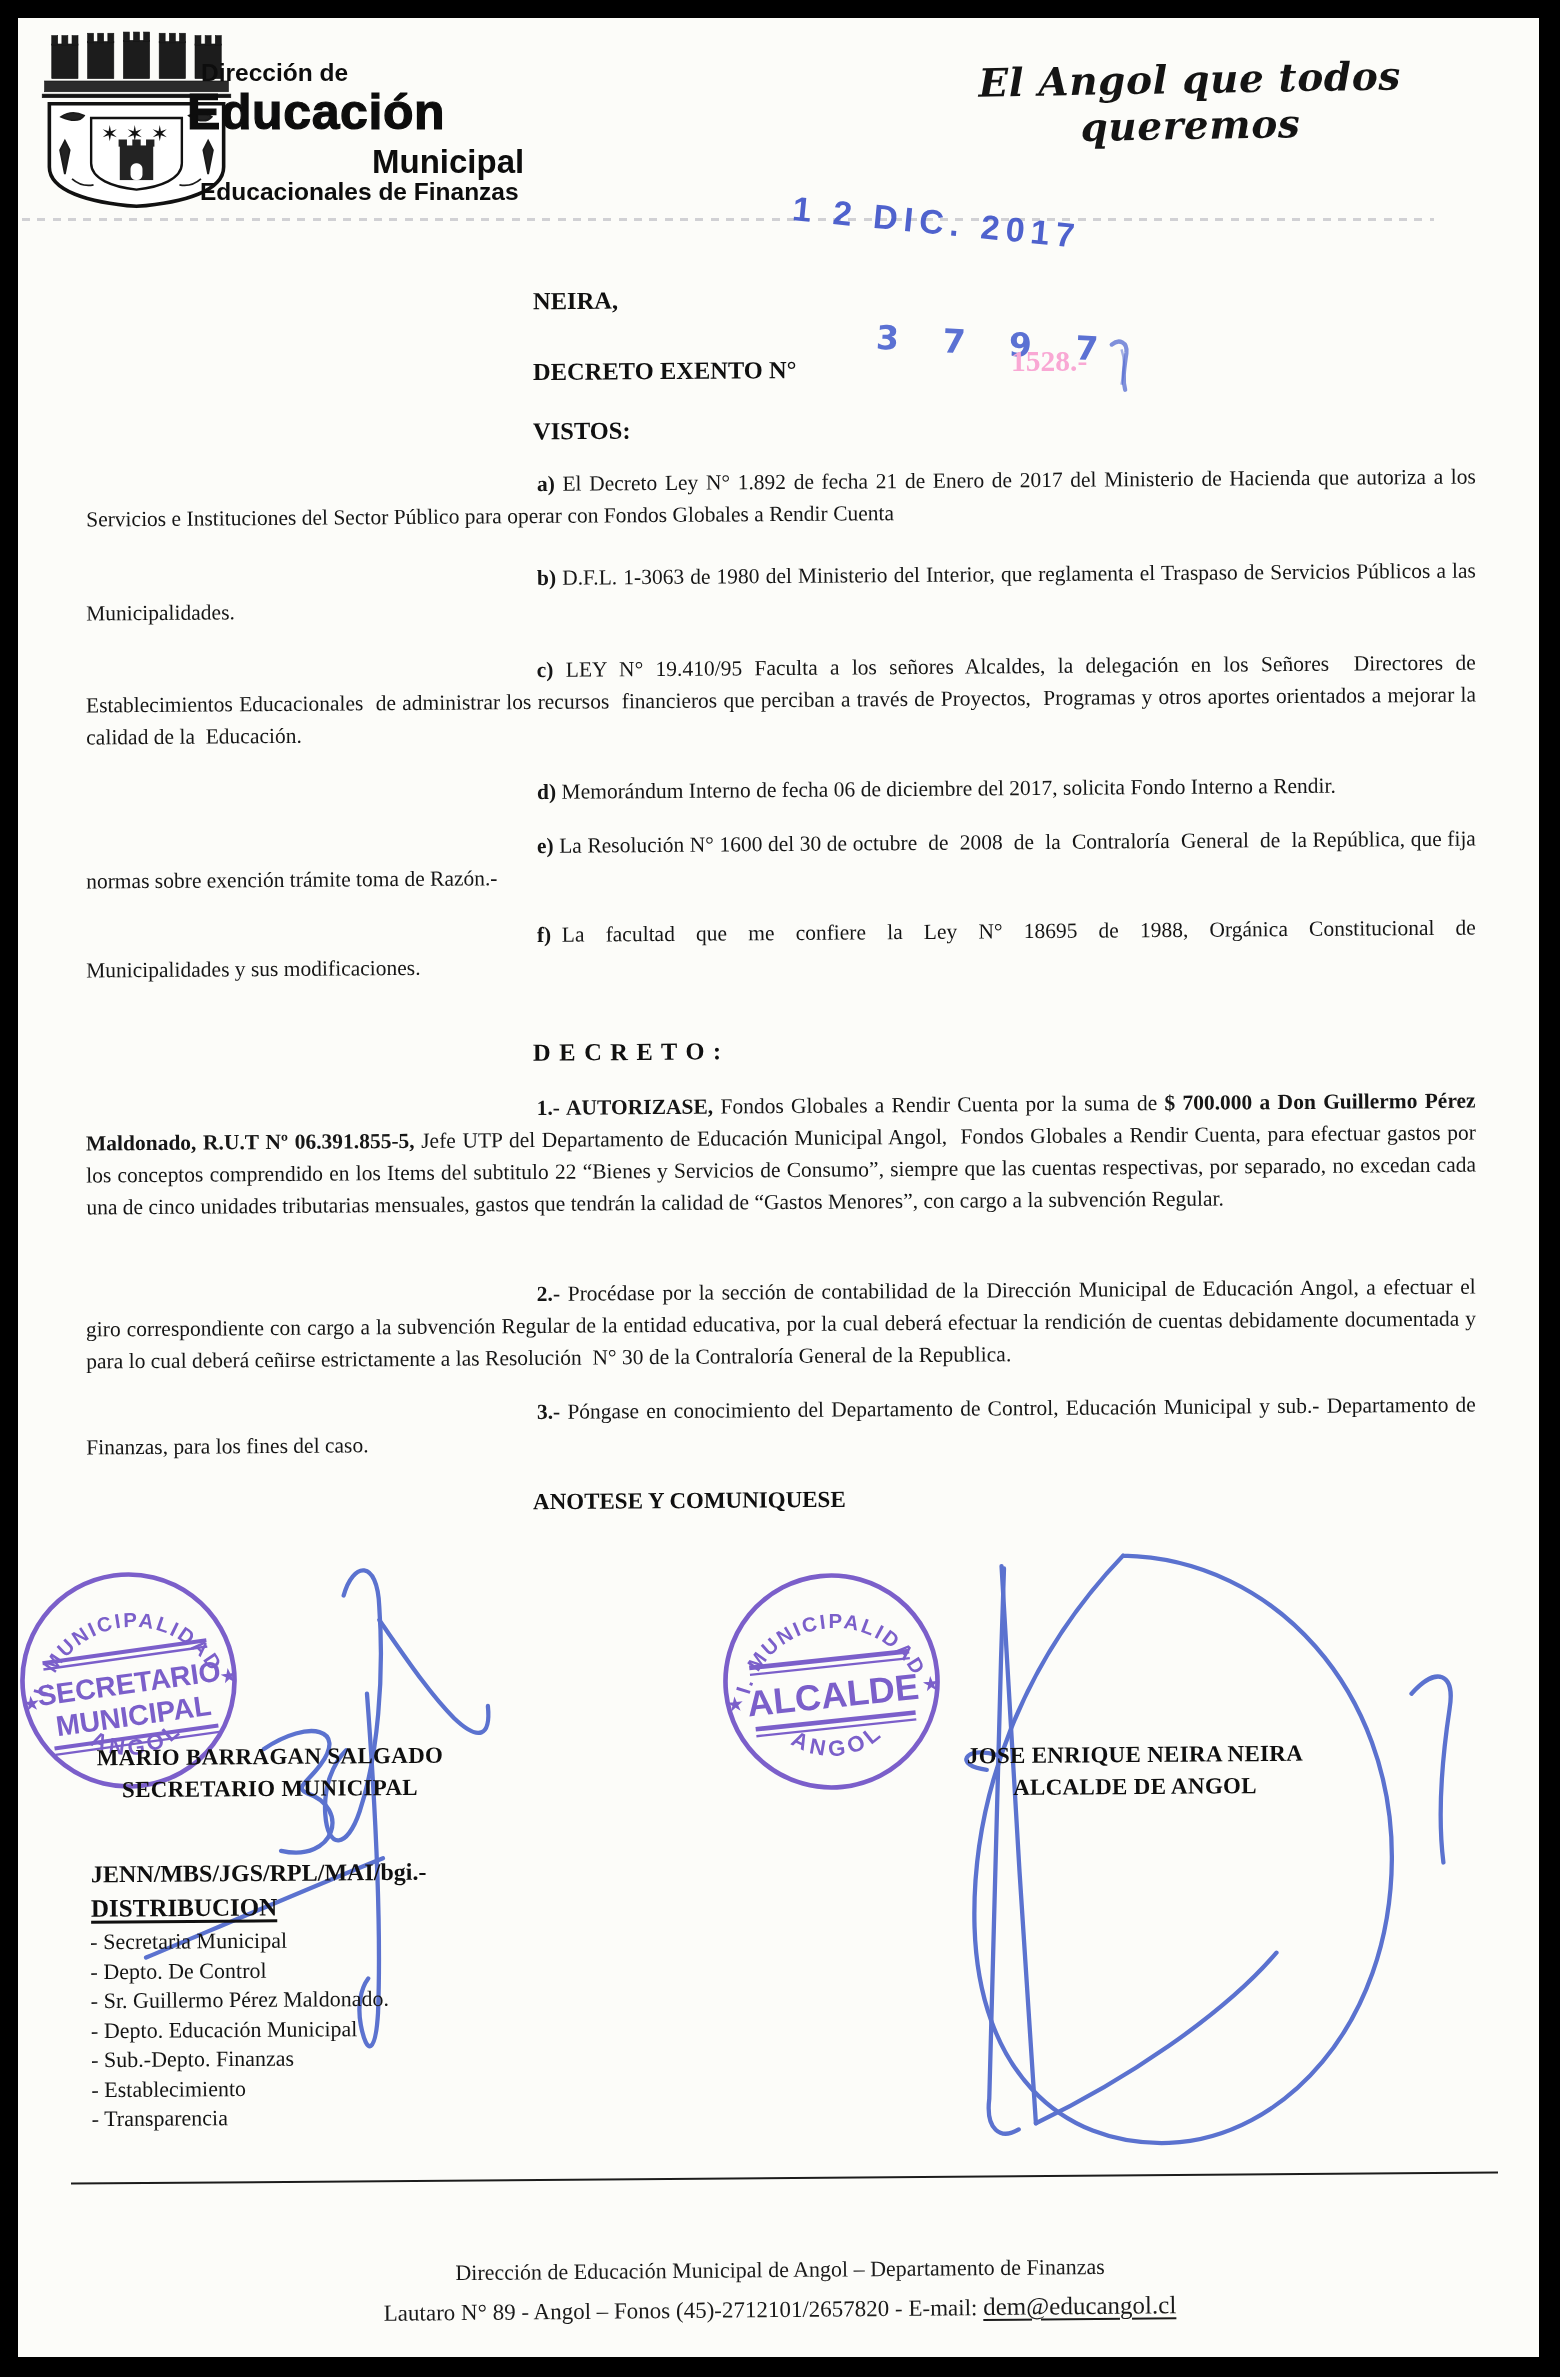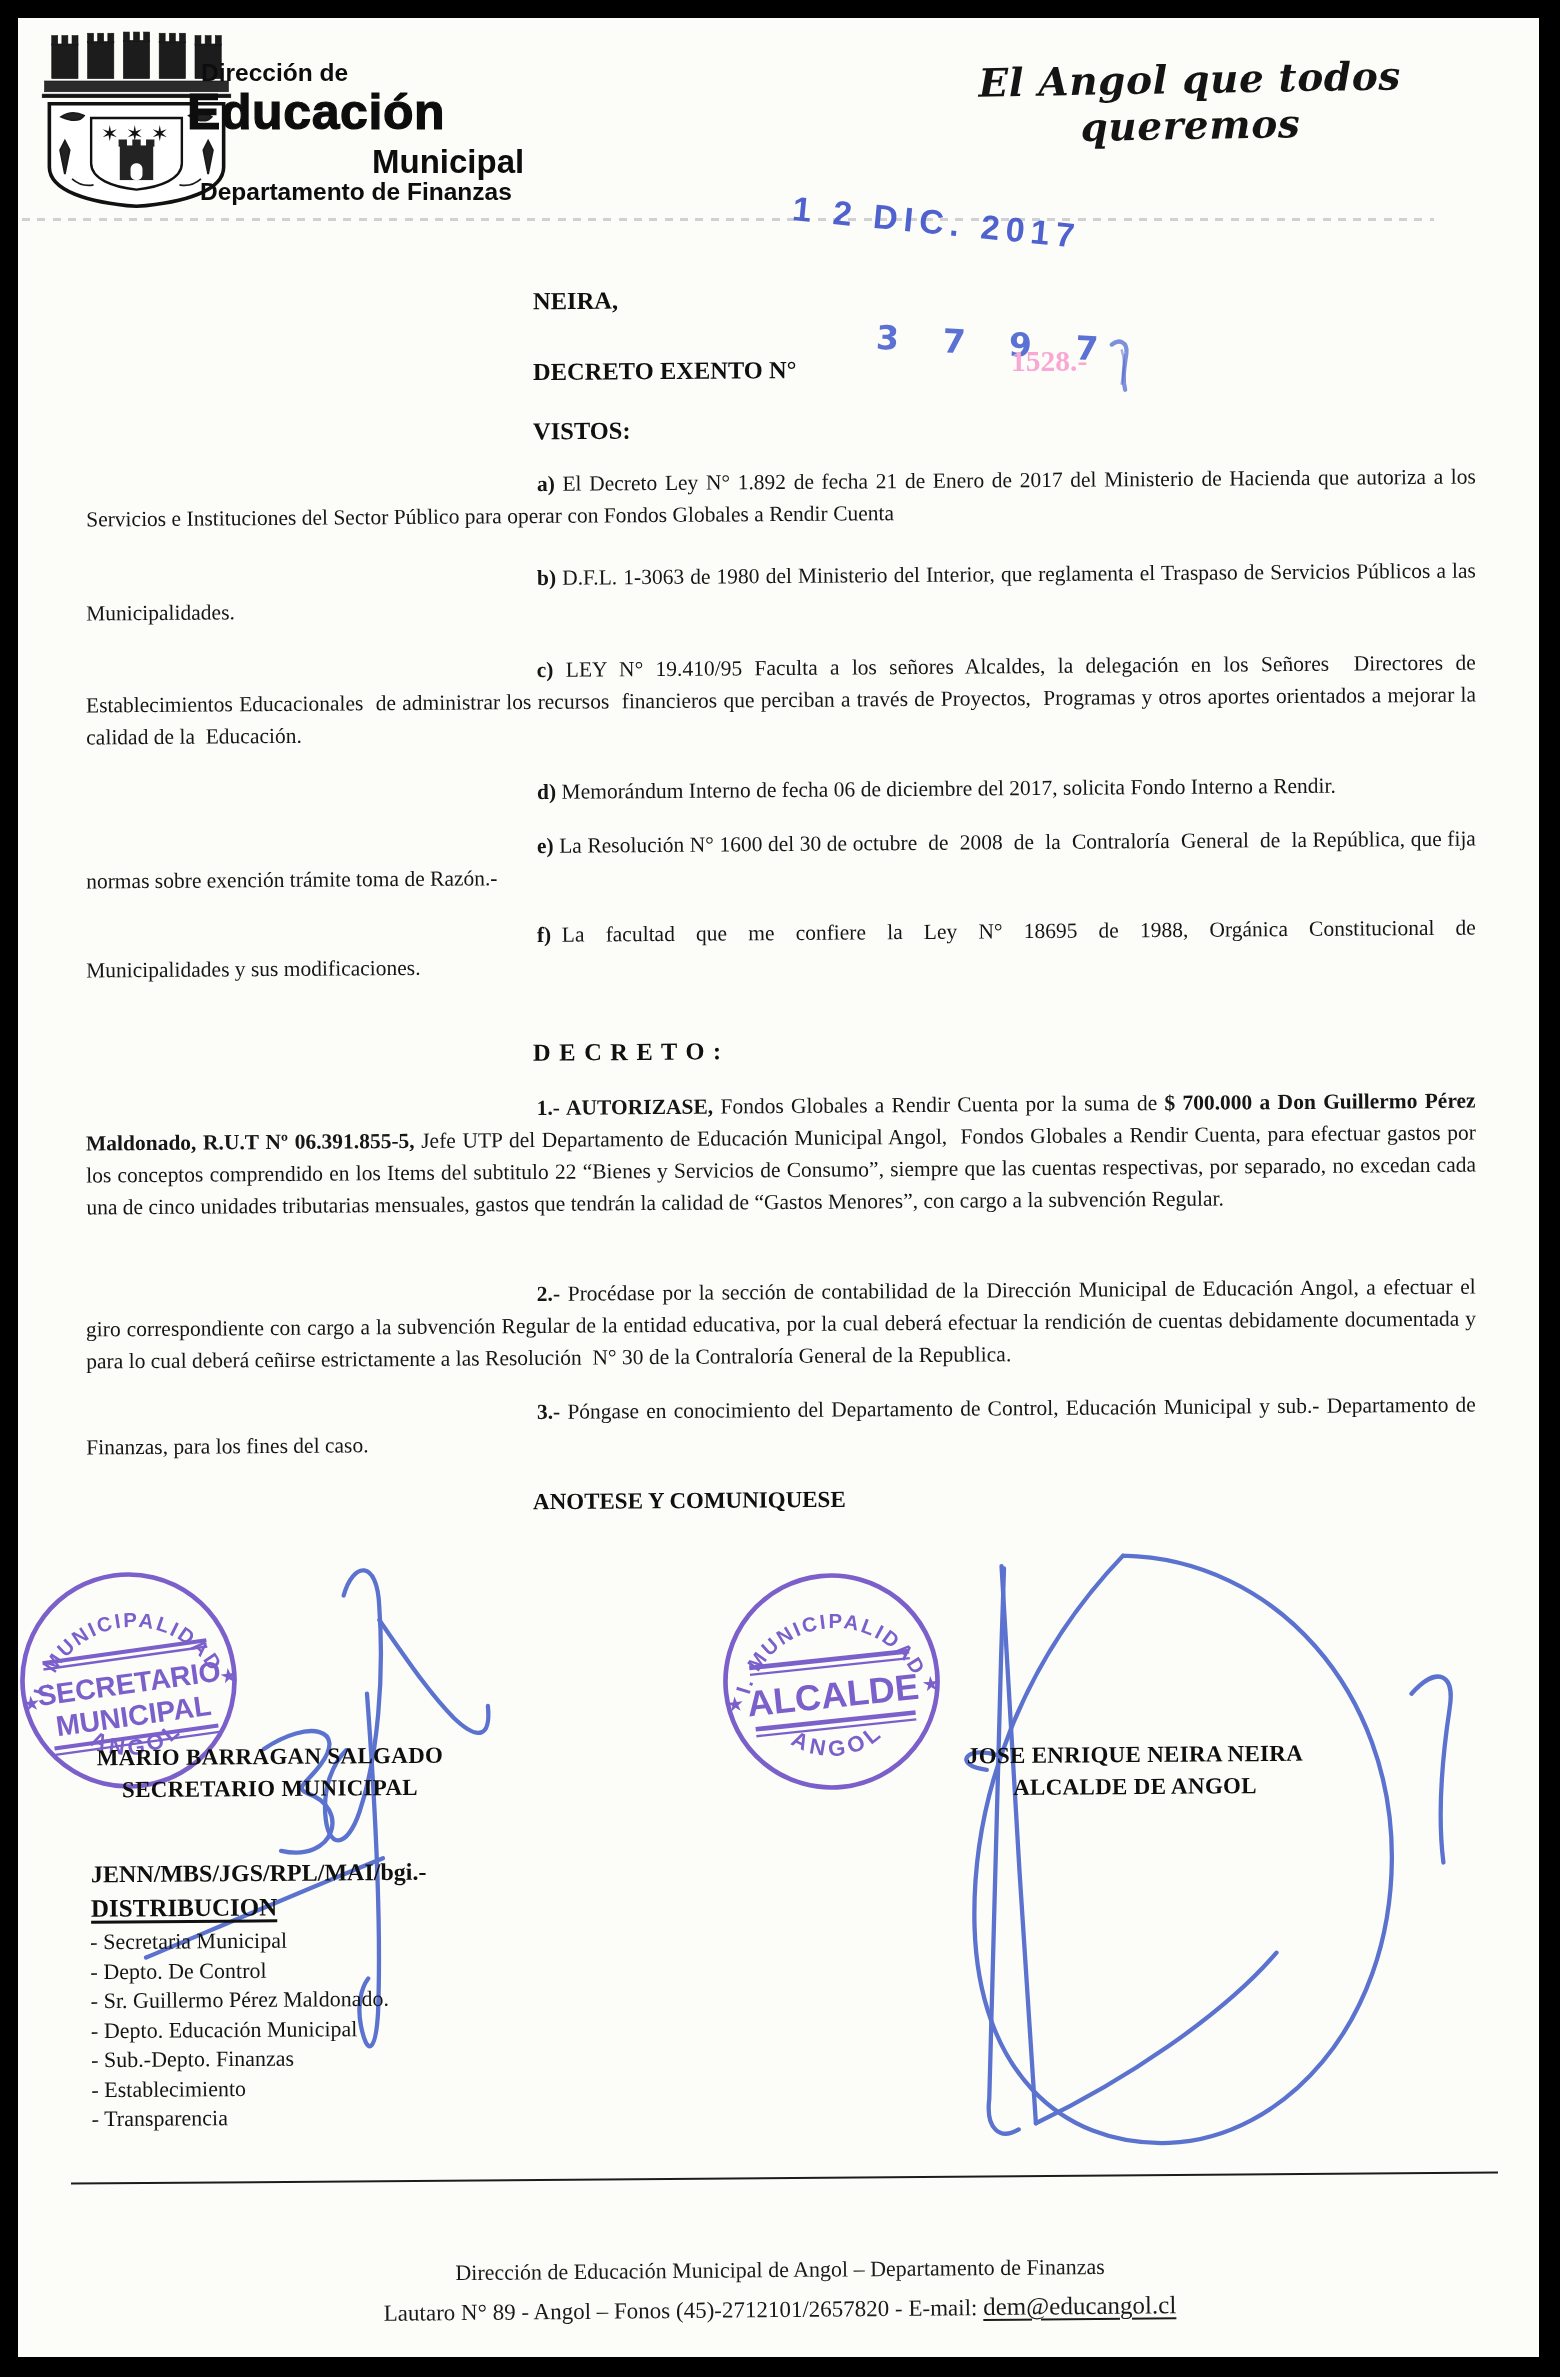--- a/index.html
+++ b/index.html
@@ -99,21 +99,21 @@
     <rect x="130" y="186" width="14" height="12" fill="#232323"></rect>
       <rect x="153" y="186" width="14" height="12" fill="#232323"></rect>
       <rect x="176" y="186" width="14" height="12" fill="#232323"></rect>
     <rect x="150" y="226" width="20" height="28" rx="9" fill="#fff"></rect>
   </g>
 </svg>
 
 <div class="abs brand brand-l1">Dirección de</div>
 <div class="abs brand brand-l2">Educación</div>
 <div class="abs brand brand-l3">Municipal</div>
-<div class="abs brand brand-l4">Departamento de Finanzas</div>
+<div class="abs brand brand-l4">Educacionales de Finanzas</div>
 
 <div class="abs slogan">El Angol que todos queremos</div>
 <div class="abs scanline"></div>
 <div class="abs date-stamp">1 2 DIC. 2017</div>
 
 <div class="label tilt" style="top:287px">NEIRA,</div>
 <div class="label tilt" style="top:357px">DECRETO EXENTO N°</div>
 <div class="abs stamped-num">3 7 9 7</div>
 <div class="abs typed-num">1528.-</div>
 <svg class="abs" style="left:1103px;top:336px" width="37" height="58" viewBox="0 0 60 95">

